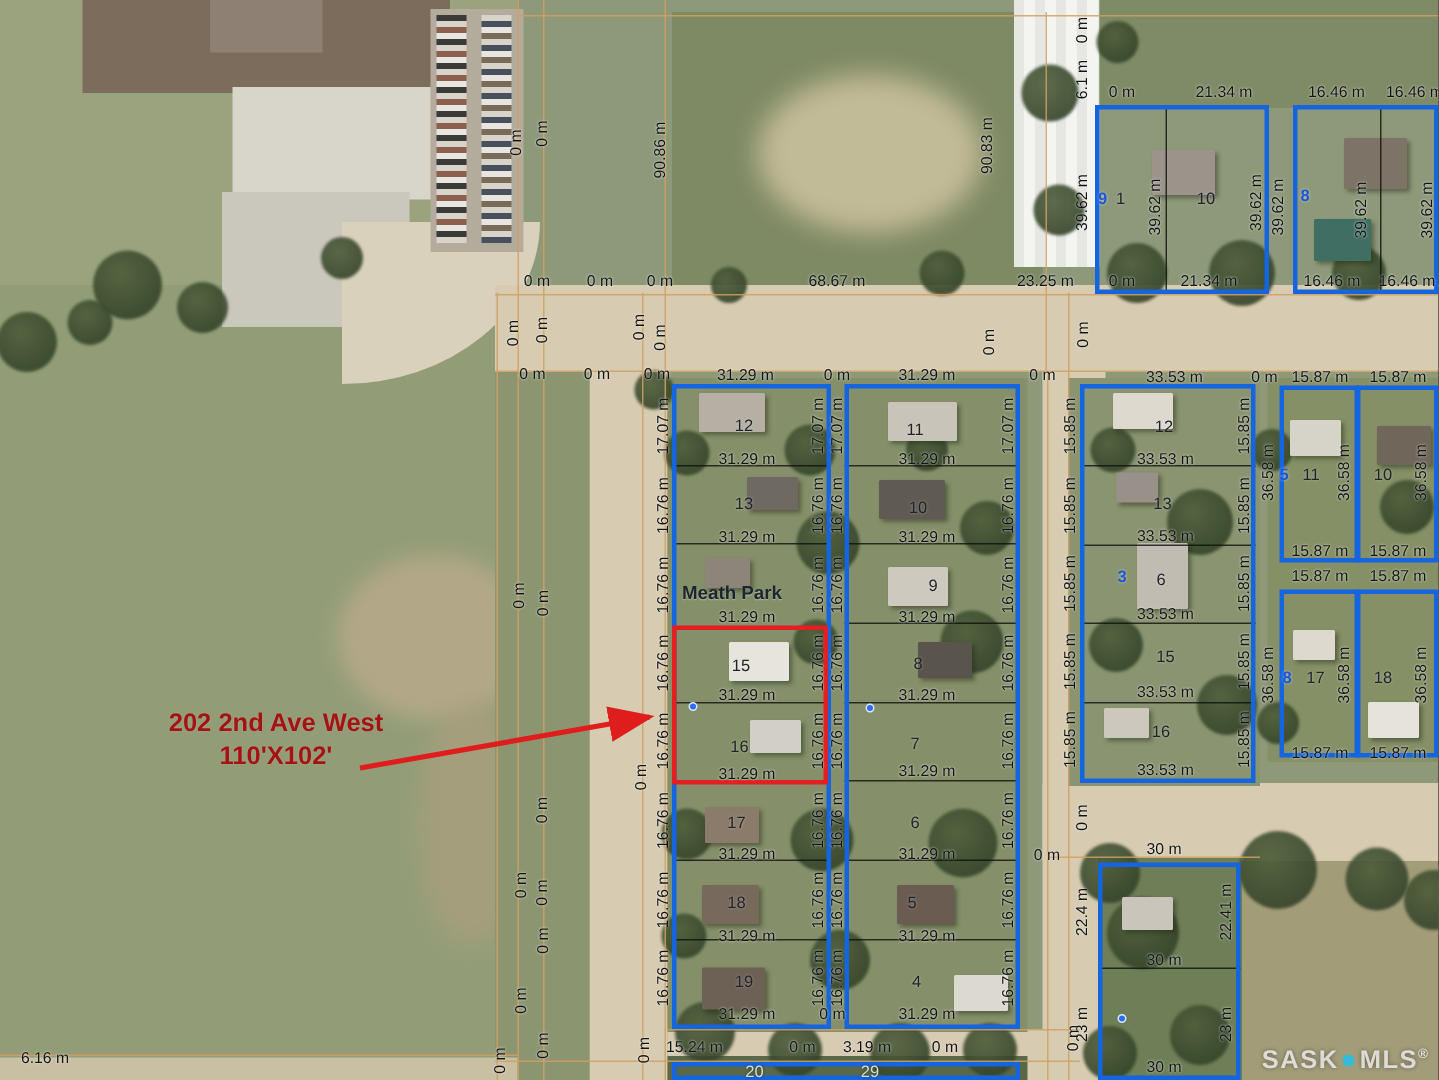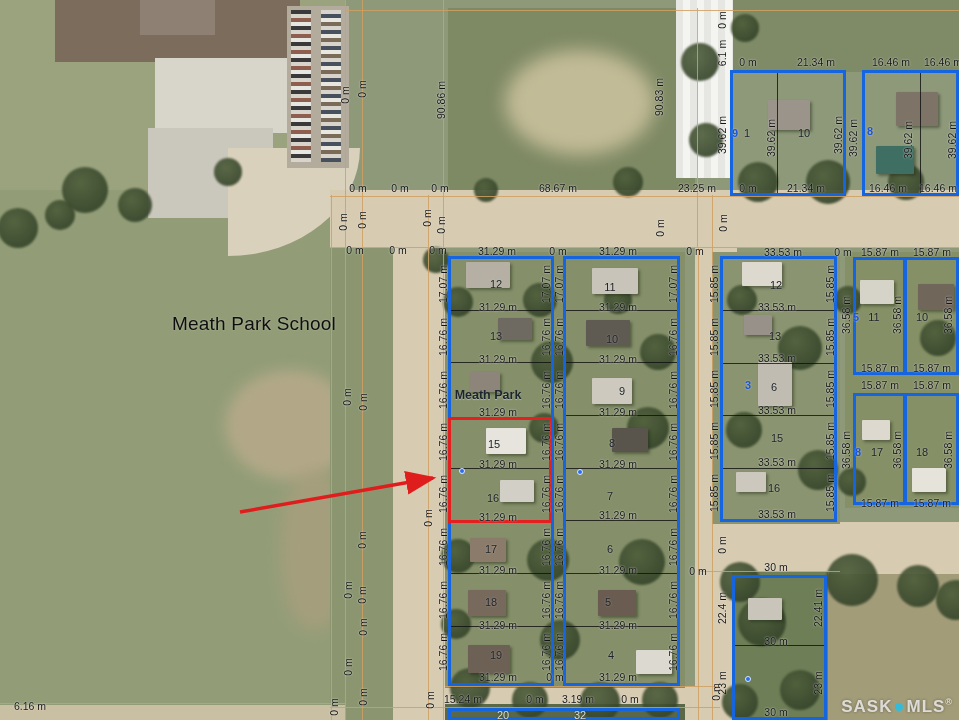--- a/index.html
+++ b/index.html
@@ -150,24 +150,25 @@
 
   <svg id="arrow-svg" width="959" height="720">
       <defs>
         <marker id="ah" markerWidth="10" markerHeight="8" refX="8" refY="3.5" orient="auto">
           <path d="M0,0L9,3.5L0,7Z" fill="#e01d1d"></path>
         </marker>
       </defs>
       <line x1="240" y1="512" x2="433" y2="478" stroke="#e01d1d" stroke-width="3.4" marker-end="url(#ah)"></line>
     </svg>
 
-  <div id="school-label">Meath Park School</div>
   <div id="park-label">Meath Park</div>
 
   <div id="annotation">
+    <div>202 2nd Ave West</div>
+    <div>110'X102'</div>
   </div>
 
   <div id="watermark"><span>SASK</span><span class="wm-dot"></span><span>MLS</span><sup>®</sup></div>
 
 <div class="gline" style="left: 345px; top: 0px; width: 1px; height: 720px;"></div>
     <div class="gline" style="left: 362px; top: 0px; width: 1px; height: 720px;"></div>
     <div class="gline" style="left: 331px; top: 195px; width: 1px; height: 525px;"></div>
     <div class="gline" style="left: 428px; top: 195px; width: 1px; height: 525px;"></div>
     <div class="gline" style="left: 443px; top: 0px; width: 1px; height: 720px;"></div>
     <div class="gline" style="left: 697px; top: 8px; width: 1px; height: 240px;"></div>
@@ -378,21 +379,21 @@
     <div class="lot" style="left: 774px; top: 387px;">6</div>
     <div class="lot" style="left: 777px; top: 438px;">15</div>
     <div class="lot" style="left: 774px; top: 488px;">16</div>
     <div class="lot" style="left: 747px; top: 133px;">1</div>
     <div class="lot" style="left: 804px; top: 133px;">10</div>
     <div class="lot" style="left: 874px; top: 317px;">11</div>
     <div class="lot" style="left: 922px; top: 317px;">10</div>
     <div class="lot" style="left: 877px; top: 452px;">17</div>
     <div class="lot" style="left: 922px; top: 452px;">18</div>
     <div class="lot light" style="left: 503px; top: 715px;">20</div>
-    <div class="lot light" style="left: 580px; top: 715px;">32</div>
+    <div class="lot light" style="left: 580px; top: 715px;">29</div>
     <div class="mark" style="left: 735px; top: 133px;">9</div>
     <div class="mark" style="left: 870px; top: 131px;">8</div>
     <div class="mark" style="left: 856px; top: 317px;">5</div>
     <div class="mark" style="left: 858px; top: 452px;">8</div>
     <div class="mark" style="left: 748px; top: 385px;">3</div>
     <div class="mark dot" style="left: 462px; top: 471px;"></div>
     <div class="mark dot" style="left: 580px; top: 472px;"></div>
     <div class="mark dot" style="left: 748px; top: 679px;"></div>
   </div>
 

